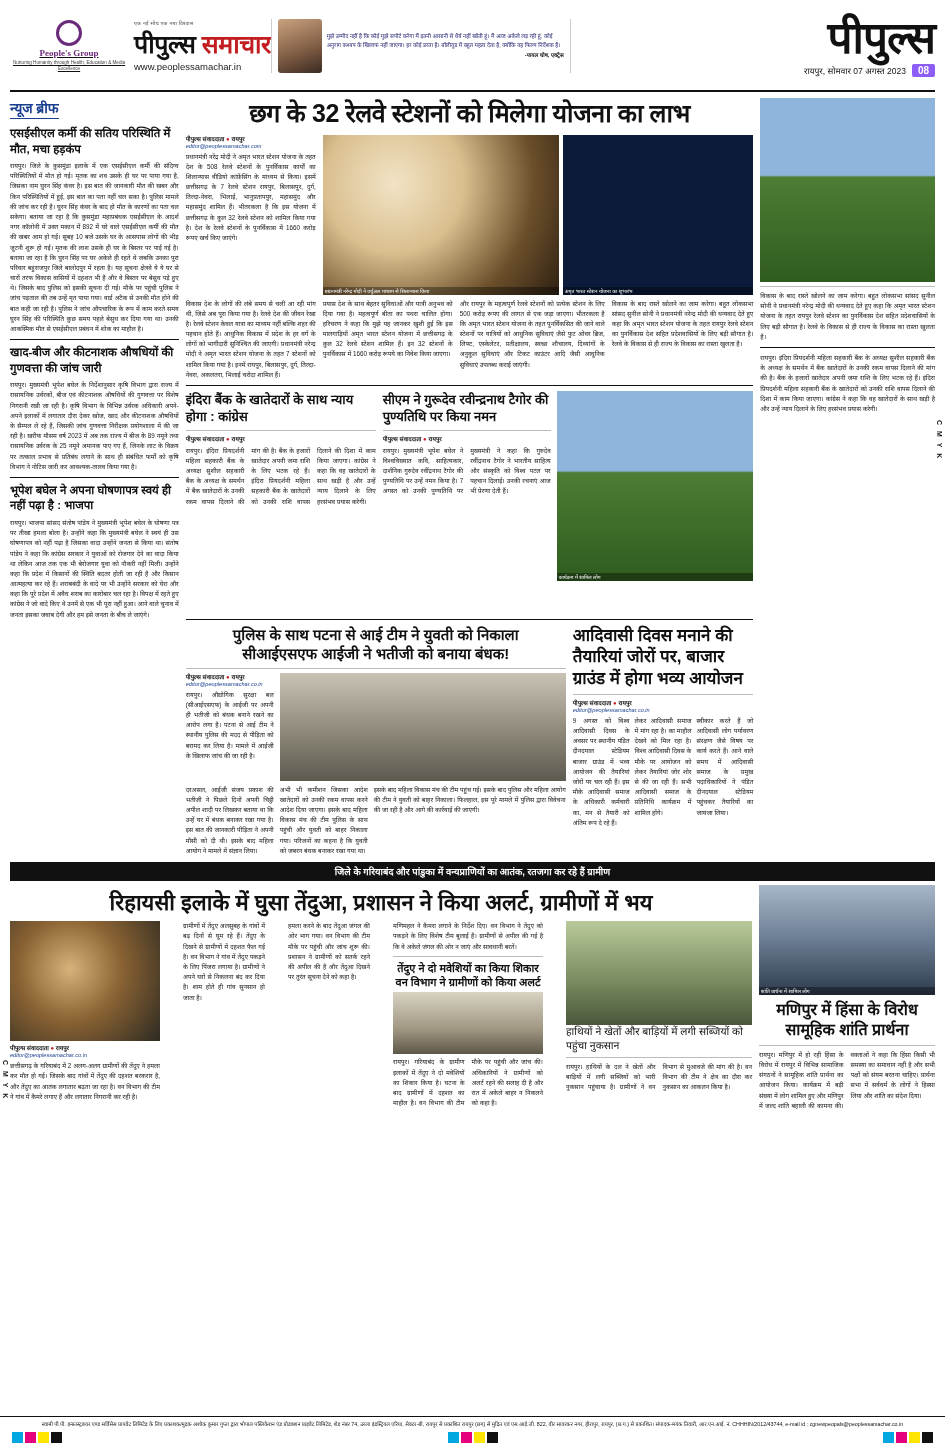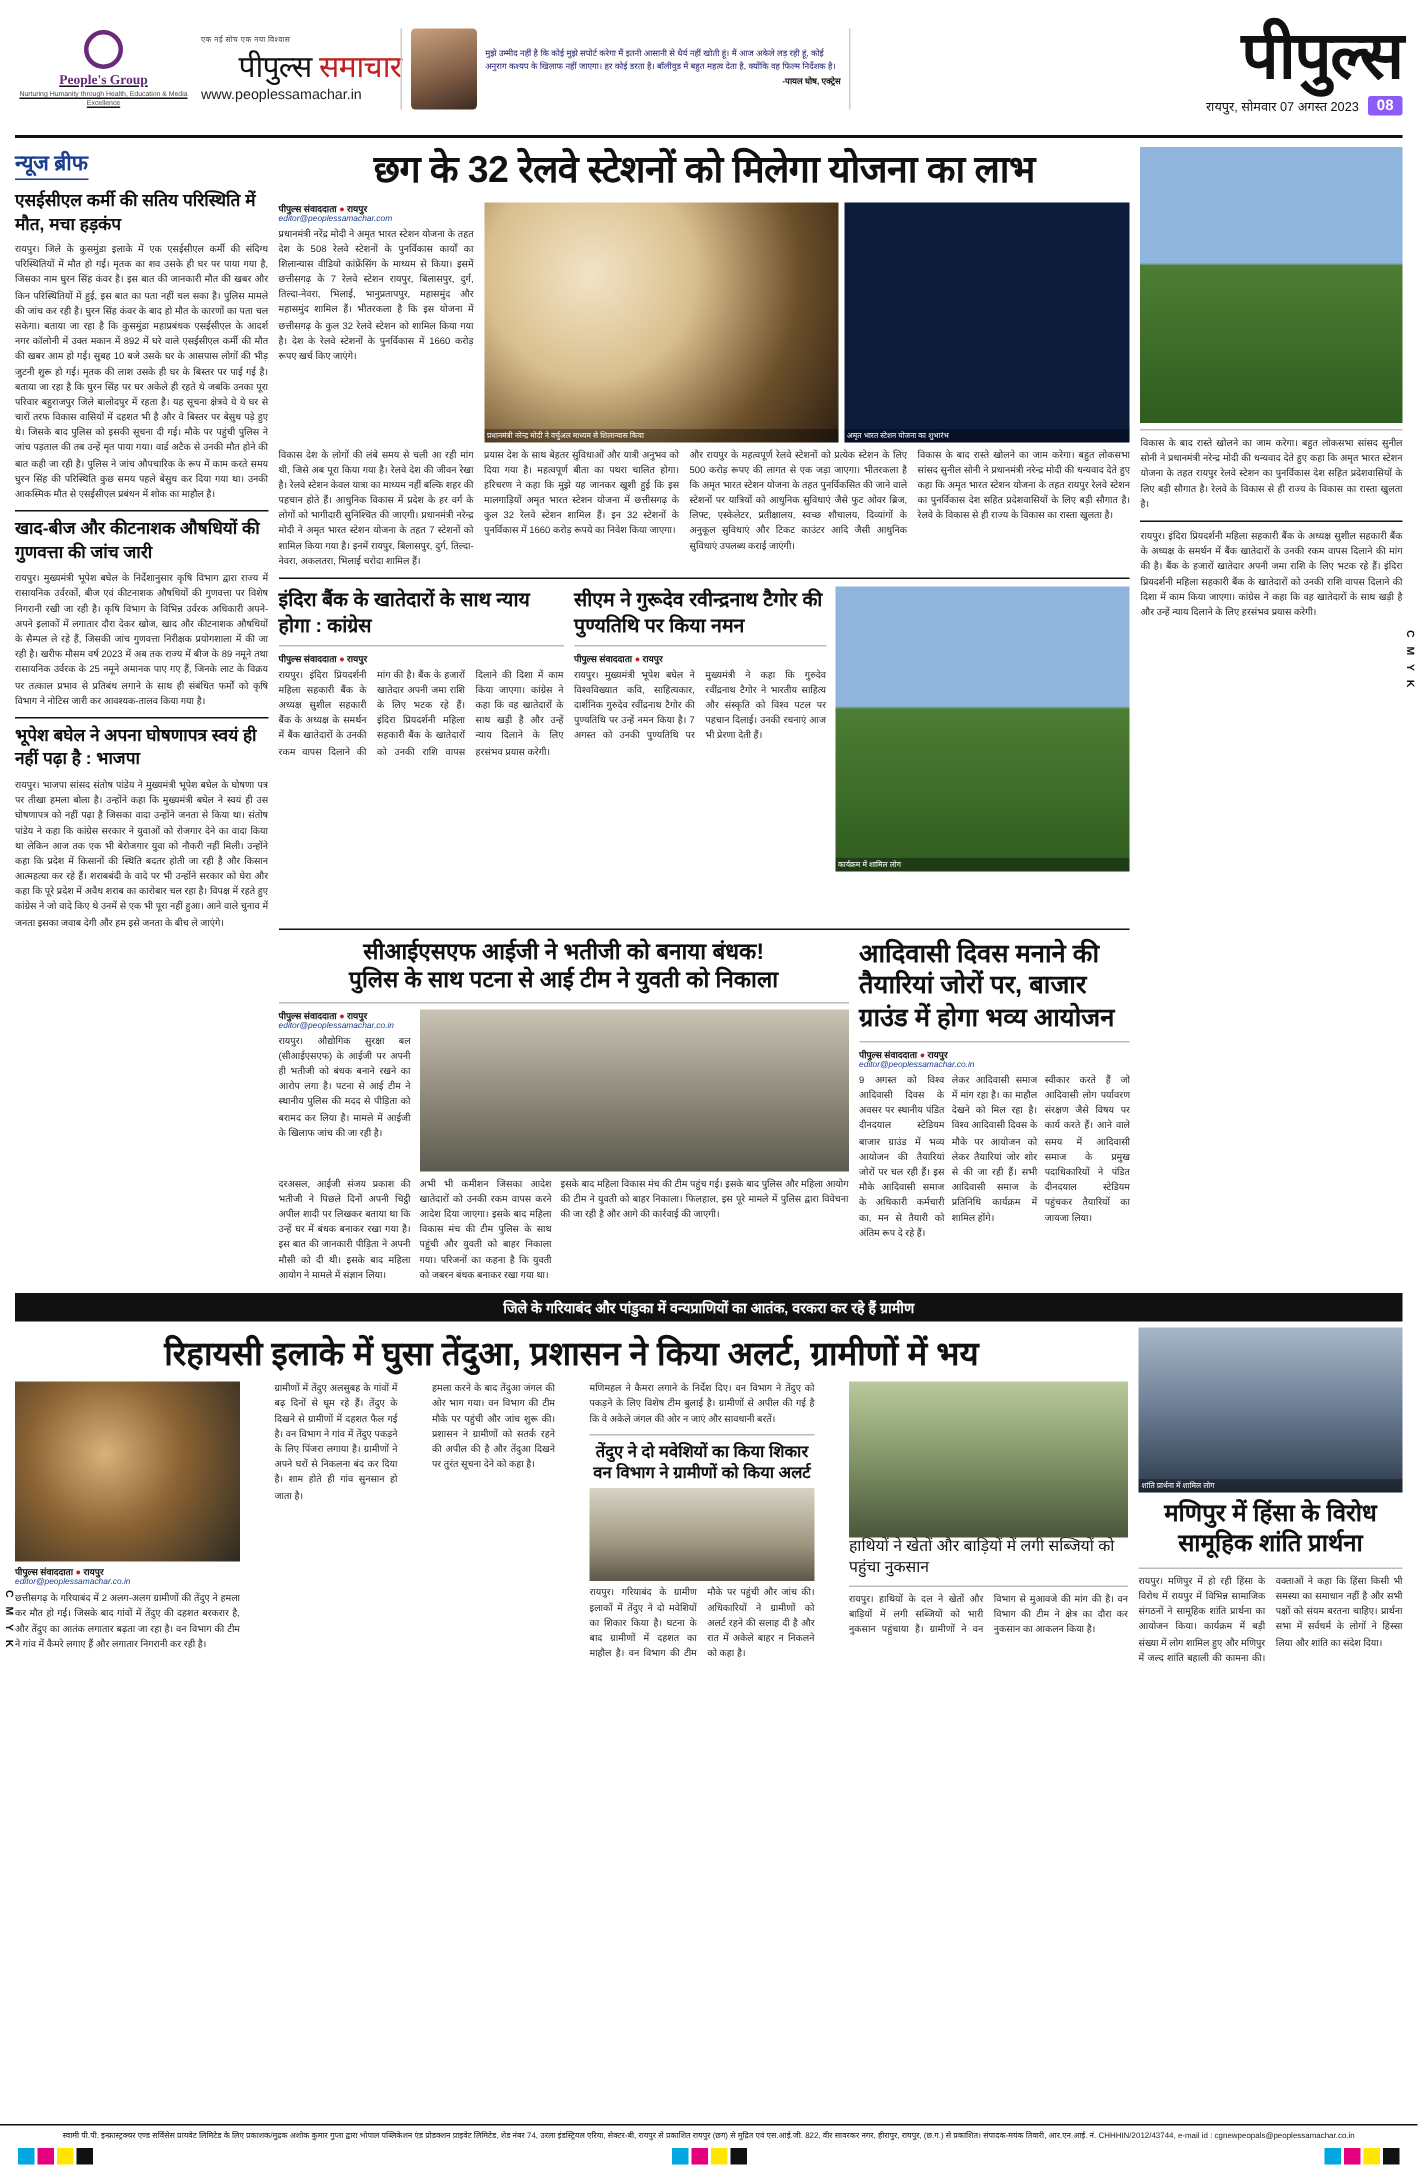--- a/index.html
+++ b/index.html
@@ -27,21 +27,21 @@
   }
   .mh-left { width: 118px; text-align: center; text-decoration: underline; }
   .mh-left .logo-ring {
     width: 26px; height: 26px; border: 3px solid #6a2a7a; border-radius: 50%;
     margin: 0 auto 2px;
   }
   .mh-left .grp { font-family:"Liberation Serif", serif; font-size: 9px; color:#6a2a7a; font-weight:bold; }
   .mh-left .tag { font-size: 4.6px; color:#444; line-height:1.25; margin-top:2px; }
   .mh-brand { text-align: left; padding-left: 6px; }
   .mh-brand .sub { font-size:5px; color:#444; letter-spacing:.3px; }
-  .mh-brand .nm { font-size: 20px; font-weight: normal; color:#111; letter-spacing:-.5px;margin-left:25px; }
+  .mh-brand .nm { font-size: 25px; font-weight: bold; color:#111; letter-spacing:-.5px; }
   .mh-brand .nm .red { color:#c21d21; }
   .mh-brand .web { font-size: 9.5px; color:#222; margin-top:1px; }
   .mh-quote {
     display:flex; align-items:center; gap:5px; width: 300px;
     border-left:1px solid #ccc; border-right:1px solid #ccc; padding:0 6px;
   }
   .mh-quote .ph {
     width:44px; height:54px; border-radius:3px;
     background: linear-gradient(160deg,#caa27f,#7d5b43 60%,#3b2a22);
     flex: 0 0 44px;
@@ -258,22 +258,22 @@
               <div class="cap">कार्यक्रम में शामिल लोग</div>
             </div>
           </div>
         </div>
       </div>
 
       <div class="rule"></div>
 
       <div style="display:flex; gap:7px;">
         <div style="width:380px;">
+          <div class="hl-b" style="text-align:center;">पुलिस के साथ पटना से आई टीम ने युवती को निकाला</div>
           <div class="hl-b" style="text-align:center;">सीआईएसएफ आईजी ने भतीजी को बनाया बंधक!</div>
-          <div class="hl-b" style="text-align:center;">पुलिस के साथ पटना से आई टीम ने युवती को निकाला</div>
           <div class="thin"></div>
           <div style="display:flex; gap:6px;">
             <div style="width:88px;">
               <div class="byline">
                 <span>पीपुल्स संवाददाता</span>
                 <span class="dot">●</span>
                 <span>रायपुर</span>
               </div>
               <div class="email">editor@peoplessamachar.co.in</div>
               <div class="body-txt" style="margin-top:3px;">रायपुर। औद्योगिक सुरक्षा बल (सीआईएसएफ) के आईजी पर अपनी ही भतीजी को बंधक बनाने रखने का आरोप लगा है। पटना से आई टीम ने स्थानीय पुलिस की मदद से पीड़िता को बरामद कर लिया है। मामले में आईजी के खिलाफ जांच की जा रही है।</div>
@@ -321,21 +321,21 @@
 
     <div class="col-right">
       <div class="photo ph-group" style="height:184px;"></div>
       <div class="thin"></div>
       <div class="body-txt">विकास के बाद रास्ते खोलने का जाम करेगा। बहुत लोकसभा सांसद सुनील सोनी ने प्रधानमंत्री नरेन्द्र मोदी की धन्यवाद देते हुए कहा कि अमृत भारत स्टेशन योजना के तहत रायपुर रेलवे स्टेशन का पुनर्विकास देश सहित प्रदेशवासियों के लिए बड़ी सौगात है। रेलवे के विकास से ही राज्य के विकास का रास्ता खुलता है।</div>
       <div class="rule"></div>
       <div class="body-txt">रायपुर। इंदिरा प्रियदर्शनी महिला सहकारी बैंक के अध्यक्ष सुशील सहकारी बैंक के अध्यक्ष के समर्थन में बैंक खातेदारों के उनकी रकम वापस दिलाने की मांग की है। बैंक के हजारों खातेदार अपनी जमा राशि के लिए भटक रहे हैं। इंदिरा प्रियदर्शनी महिला सहकारी बैंक के खातेदारों को उनकी राशि वापस दिलाने की दिशा में काम किया जाएगा। कांग्रेस ने कहा कि वह खातेदारों के साथ खड़ी है और उन्हें न्याय दिलाने के लिए हरसंभव प्रयास करेगी।</div>
     </div>
   </div>
 
-  <div class="band">जिले के गरियाबंद और पांडुका में वन्यप्राणियों का आतंक, वरकरा कर रहे हैं ग्रामीण</div>
+  <div class="band">जिले के गरियाबंद और पांडुका में वन्यप्राणियों का आतंक, रतजगा कर रहे हैं ग्रामीण</div>
 
   <div style="display:flex; gap:7px; margin-top:4px;">
     <div style="width:742px;">
       <div class="bignews-head">रिहायसी इलाके में घुसा तेंदुआ, प्रशासन ने किया अलर्ट, ग्रामीणों में भय</div>
       <div style="display:flex; gap:23px;">
         <div style="width:150px;">
           <div class="photo ph-leopard" style="height:120px;"></div>
           <div class="byline" style="margin-top:3px;">
             <span>पीपुल्स संवाददाता</span>
             <span class="dot">●</span>

